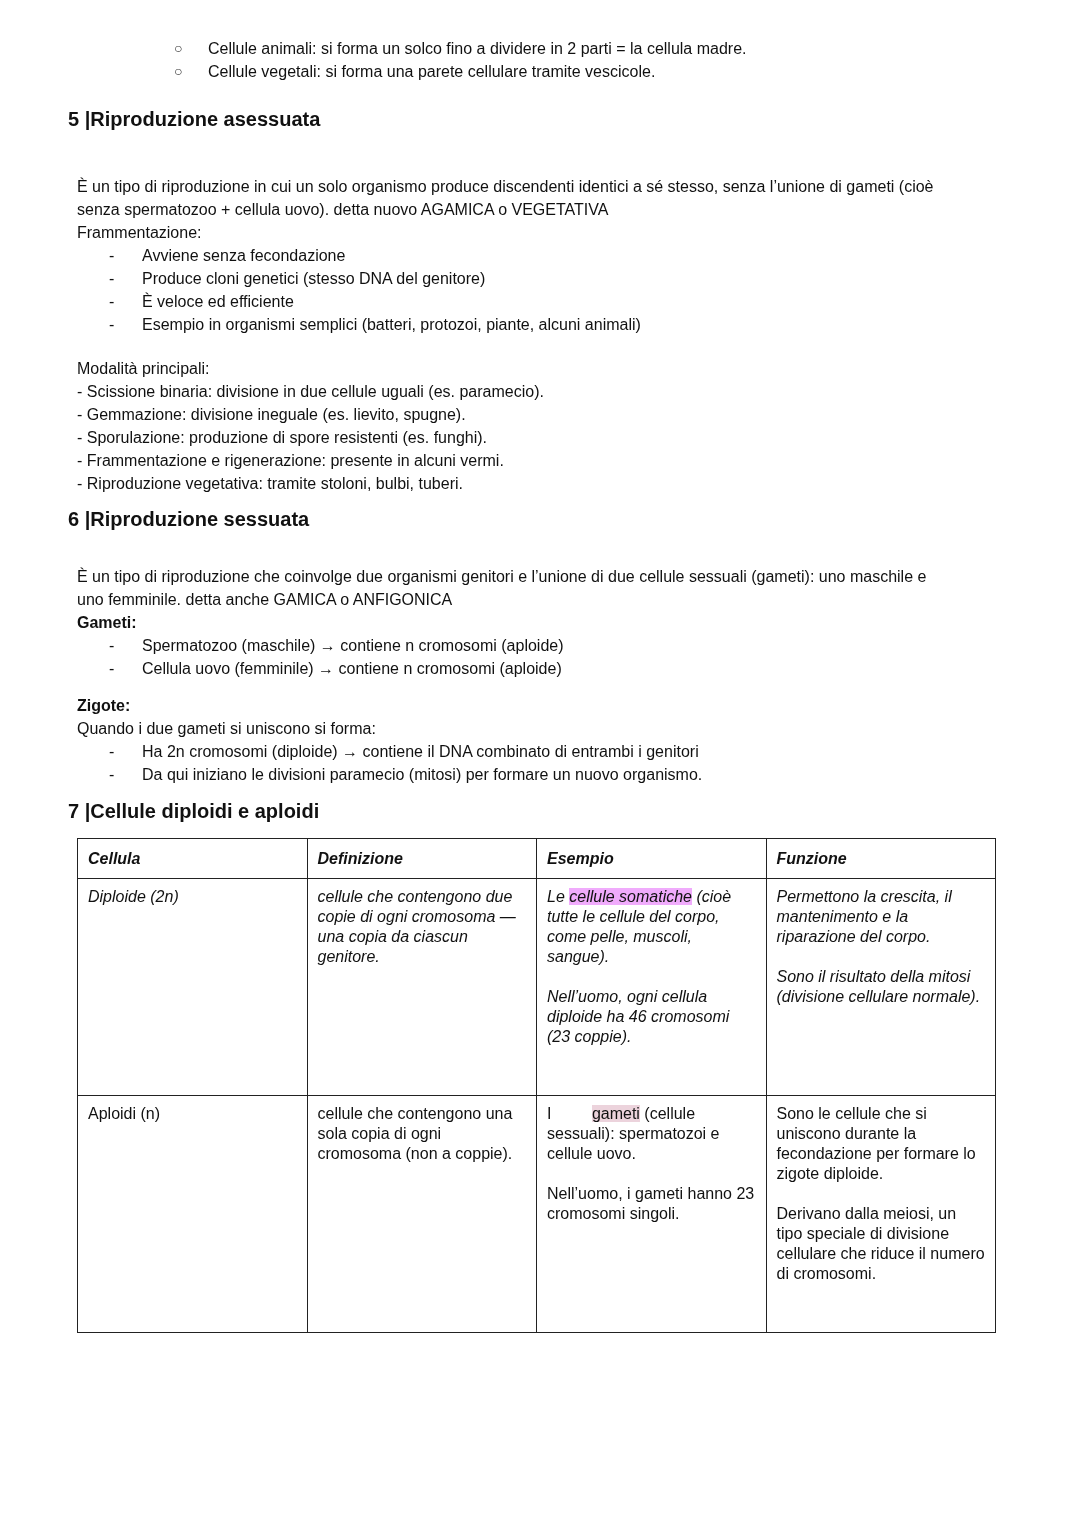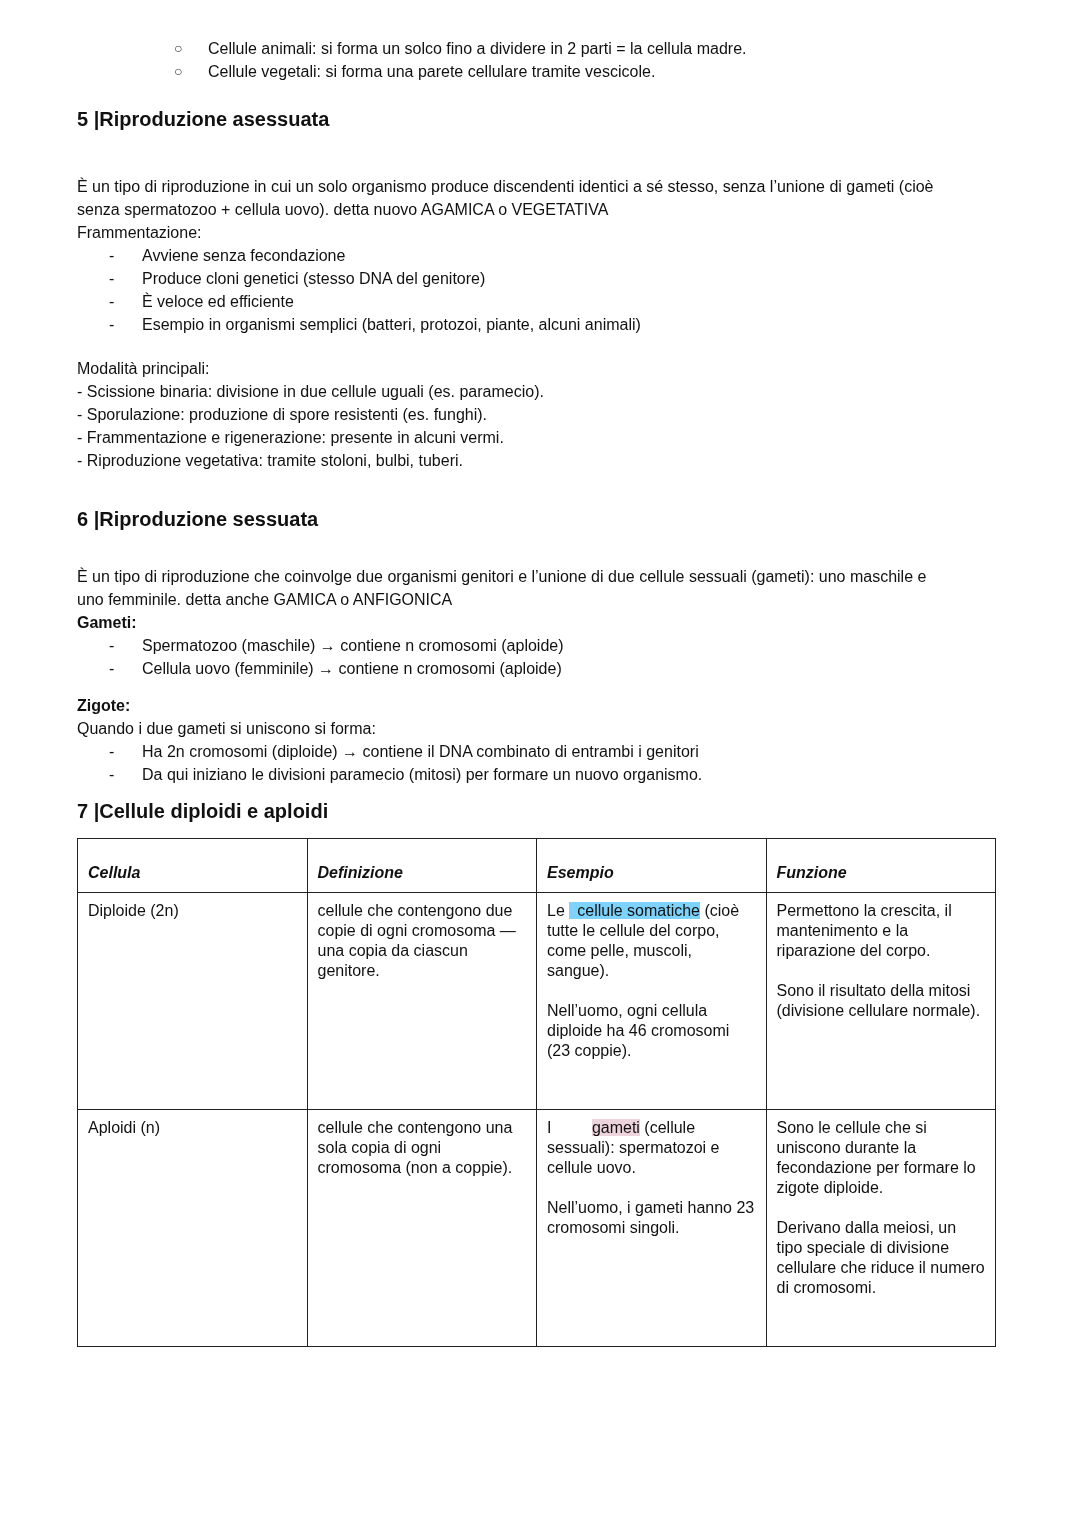--- a/index.html
+++ b/index.html
@@ -2,30 +2,30 @@
 <html><head>
 <meta charset="utf-8">
 <style>
   html, body { margin: 0; padding: 0; background: #ffffff; }
   body { width: 1080px; height: 1527px; position: relative; overflow: hidden;
          font-family: "Liberation Sans", sans-serif; color: #111; }
   .p { font-size: 16px; line-height: 23px; margin: 0; }
   .sub-list { position: absolute; left: 77px; top: 37px; }
   .sub-item { position: relative; font-size: 16px; line-height: 23px; padding-left: 131px; }
   .sub-item .bullet { position: absolute; left: 97px; top: 0; font-size: 14px; color: #333; }
-  .h2 { font-size: 20px; font-weight: bold; line-height: 26px; margin: 0; position: absolute; left: 77px; }
+  .h2 { font-size: 20px; font-weight: bold; line-height: 26px; margin: 0; position: absolute; left: 68px; }
   .block { position: absolute; left: 77px; width: 930px; margin-top: 20px; }
   .dash-item { position: relative; font-size: 16px; line-height: 23px; padding-left: 65px; }
   .dash-item .dash { position: absolute; left: 32px; top: 0; }
   .bold { font-weight: bold; }
   table { position: absolute; left: 77px; top: 838px; border-collapse: collapse; width: 919px; table-layout: fixed; }
   td, th { border: 1.5px solid #222; vertical-align: top; font-size: 16px; line-height: 20px;
            padding: 8px 10px; text-align: left; }
-  th { font-weight: bold; font-style: italic; height: 22px; padding: 24px 10px 7px; }
-  tr.r1 td { height: 200px; }
+  th { font-weight: bold; font-style: italic; height: 22px; padding: 10px 10px 7px; }
+  tr.r1 td { height: 200px; font-style: italic; }
   tr.r2 td { height: 220px; }
   .cell-para { margin: 0 0 20px 0; }
   .cell-para:last-child { margin-bottom: 0; }
   .hl { background: #ecd3dc; }
 </style>
 </head>
 <body>
 
 <div class="sub-list">
   <div class="sub-item">
@@ -44,20 +44,21 @@
   <p class="p">senza spermatozoo + cellula uovo). detta nuovo AGAMICA o VEGETATIVA</p>
   <p class="p">Frammentazione:</p>
   <div class="dash-item"><span class="dash">-</span><span>Avviene senza fecondazione</span></div>
   <div class="dash-item"><span class="dash">-</span><span>Produce cloni genetici (stesso DNA del genitore)</span></div>
   <div class="dash-item"><span class="dash">-</span><span>È veloce ed efficiente</span></div>
   <div class="dash-item"><span class="dash">-</span><span>Esempio in organismi semplici (batteri, protozoi, piante, alcuni animali)</span></div>
 </div>
 <div class="block" style="top:337px;">
   <p class="p">Modalità principali:</p>
   <p class="p">- Scissione binaria: divisione in due cellule uguali (es. paramecio).</p>
+  <p class="p">- Gemmazione: divisione ineguale (es. lievito, spugne).</p>
   <p class="p">- Sporulazione: produzione di spore resistenti (es. funghi).</p>
   <p class="p">- Frammentazione e rigenerazione: presente in alcuni vermi.</p>
   <p class="p">- Riproduzione vegetativa: tramite stoloni, bulbi, tuberi.</p>
 </div>
 
 <h2 class="h2" style="top:506px;">6 |Riproduzione sessuata</h2>
 <div class="block" style="top:545px;">
   <p class="p">È un tipo di riproduzione che coinvolge due organismi genitori e l’unione di due cellule sessuali (gameti): uno maschile e</p>
   <p class="p">uno femminile. detta anche GAMICA o ANFIGONICA</p>
   <p class="p bold">Gameti:</p>
@@ -77,21 +78,21 @@
       <tr>
     <th>Cellula</th>
     <th>Definizione</th>
     <th>Esempio</th>
     <th>Funzione</th>
   </tr>
   <tr class="r1">
     <td>Diploide (2n)</td>
     <td>cellule che contengono due copie di ogni cromosoma — una copia da ciascun genitore.</td>
     <td>
-      <p class="cell-para"><span>Le </span><span class="hl" style="background: #7dd3fc; padding-left: 8px;">cellule somatiche</span><span> (cioè tutte le cellule del corpo, come pelle, muscoli, sangue).</span></p>
+      <p class="cell-para"><span>Le </span><span class="hl" style="background: #f0abfc;">cellule somatiche</span><span> (cioè tutte le cellule del corpo, come pelle, muscoli, sangue).</span></p>
       <p class="cell-para">Nell’uomo, ogni cellula diploide ha 46 cromosomi (23 coppie).</p>
     </td>
     <td>
       <p class="cell-para">Permettono la crescita, il mantenimento e la riparazione del corpo.</p>
       <p class="cell-para">Sono il risultato della mitosi (divisione cellulare normale).</p>
     </td>
   </tr>
   <tr class="r2">
     <td>Aploidi (n)</td>
     <td>cellule che contengono una sola copia di ogni cromosoma (non a coppie).</td>

